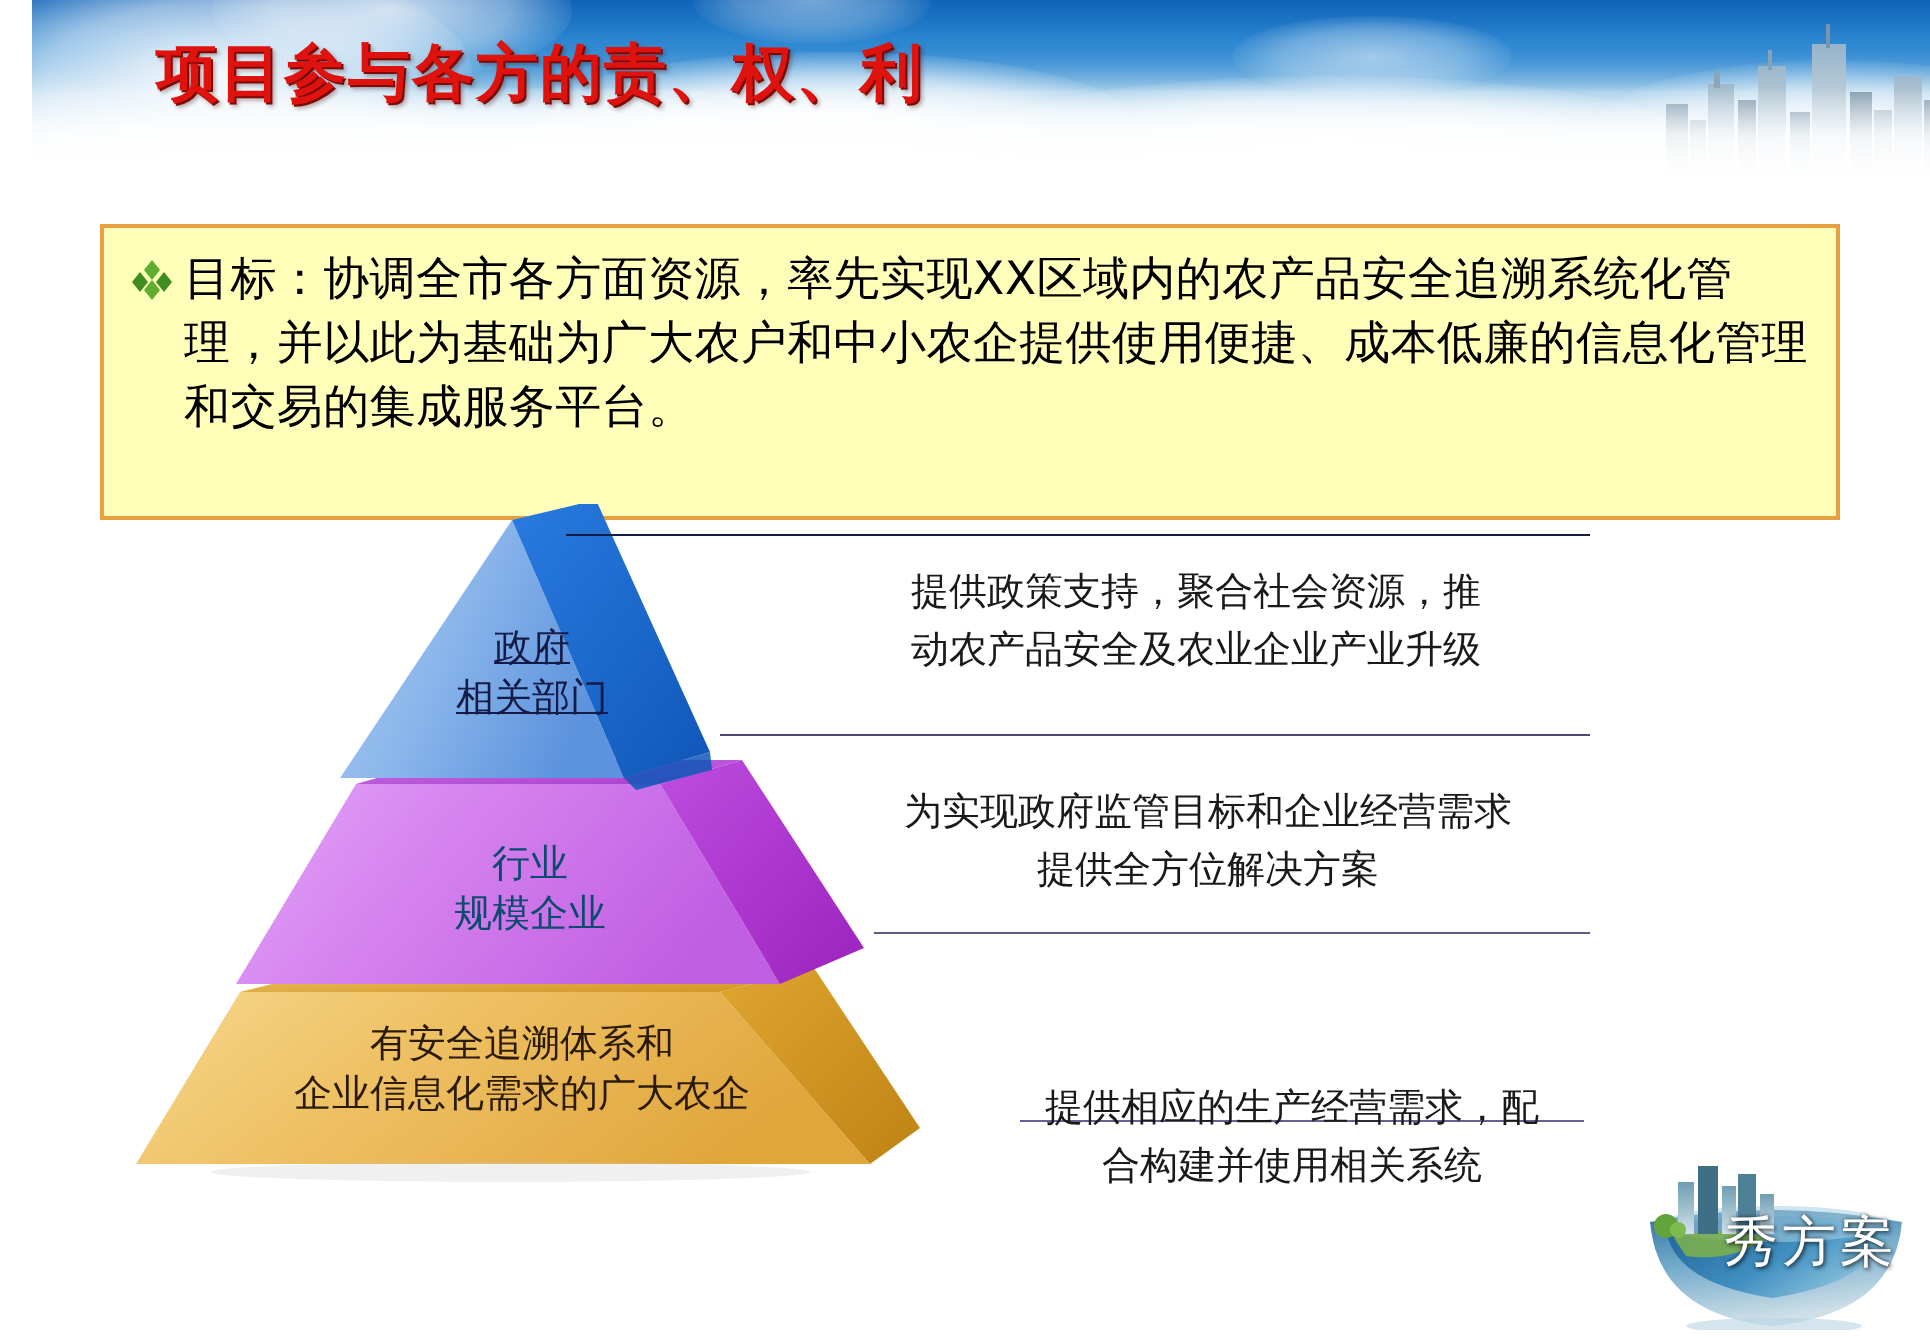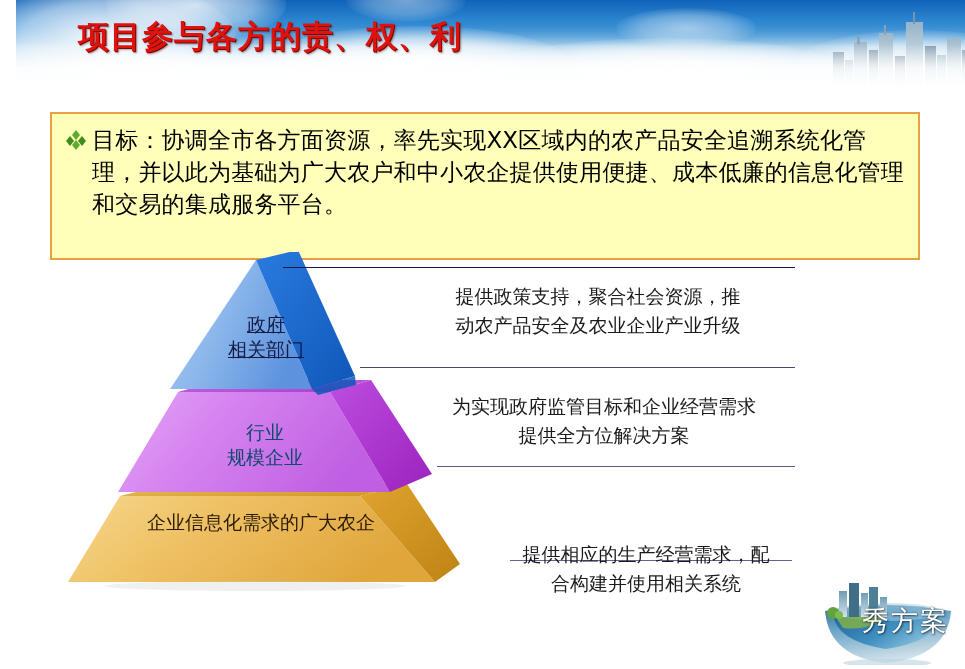--- a/index.html
+++ b/index.html
@@ -321,20 +321,21 @@
 
     <div class="tier-label t1">
       <div>政府</div>
       <div>相关部门</div>
     </div>
     <div class="tier-label t2">
       <div>行业</div>
       <div>规模企业</div>
     </div>
     <div class="tier-label t3">
+      <div>有安全追溯体系和</div>
       <div>企业信息化需求的广大农企</div>
     </div>
 
     <div class="rule r1"></div>
     <div class="rule r2"></div>
     <div class="rule r3"></div>
     <div class="rule r4"></div>
 
     <div class="desc d1">
       <div>提供政策支持，聚合社会资源，推</div>

